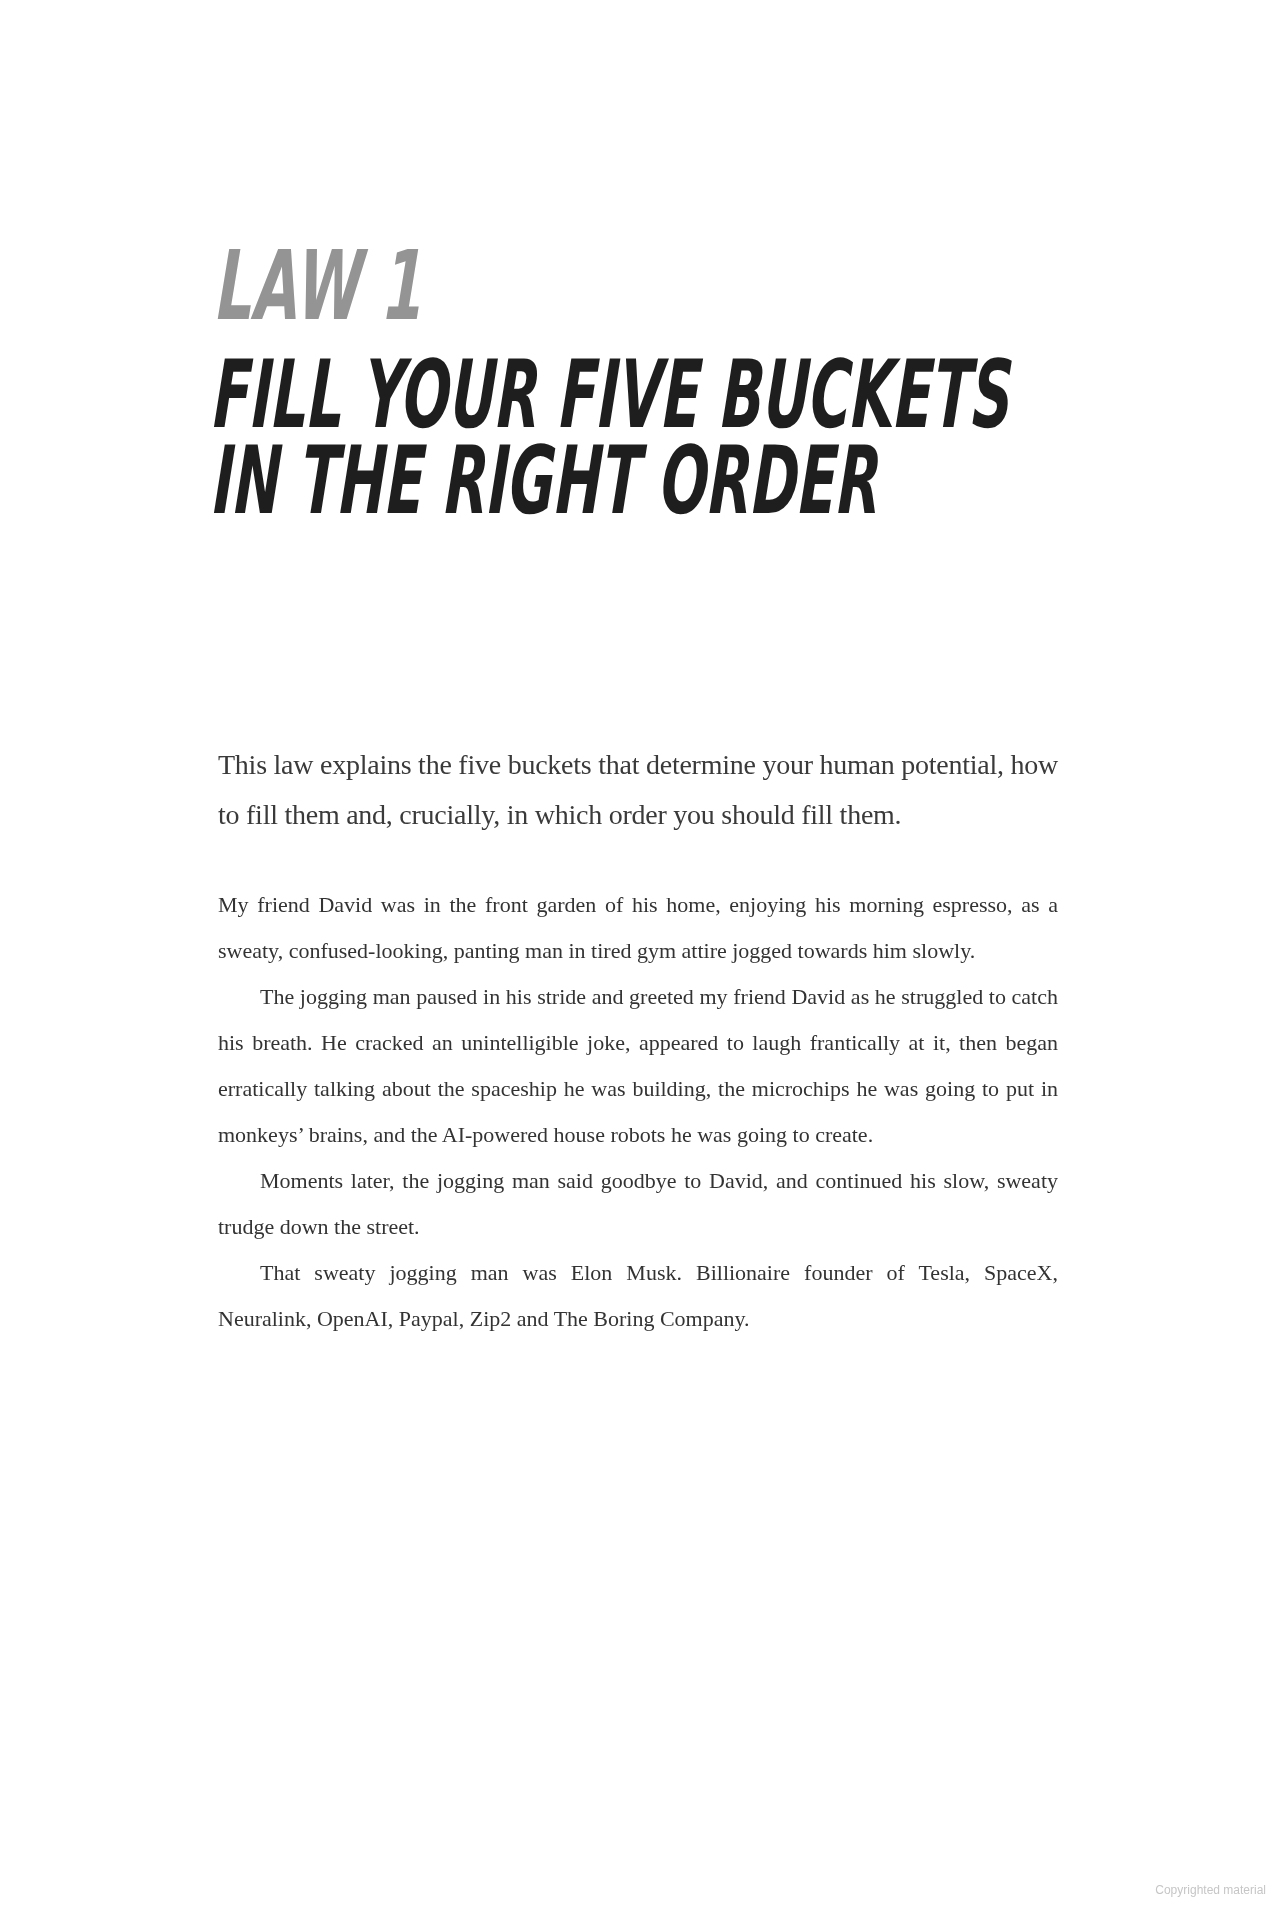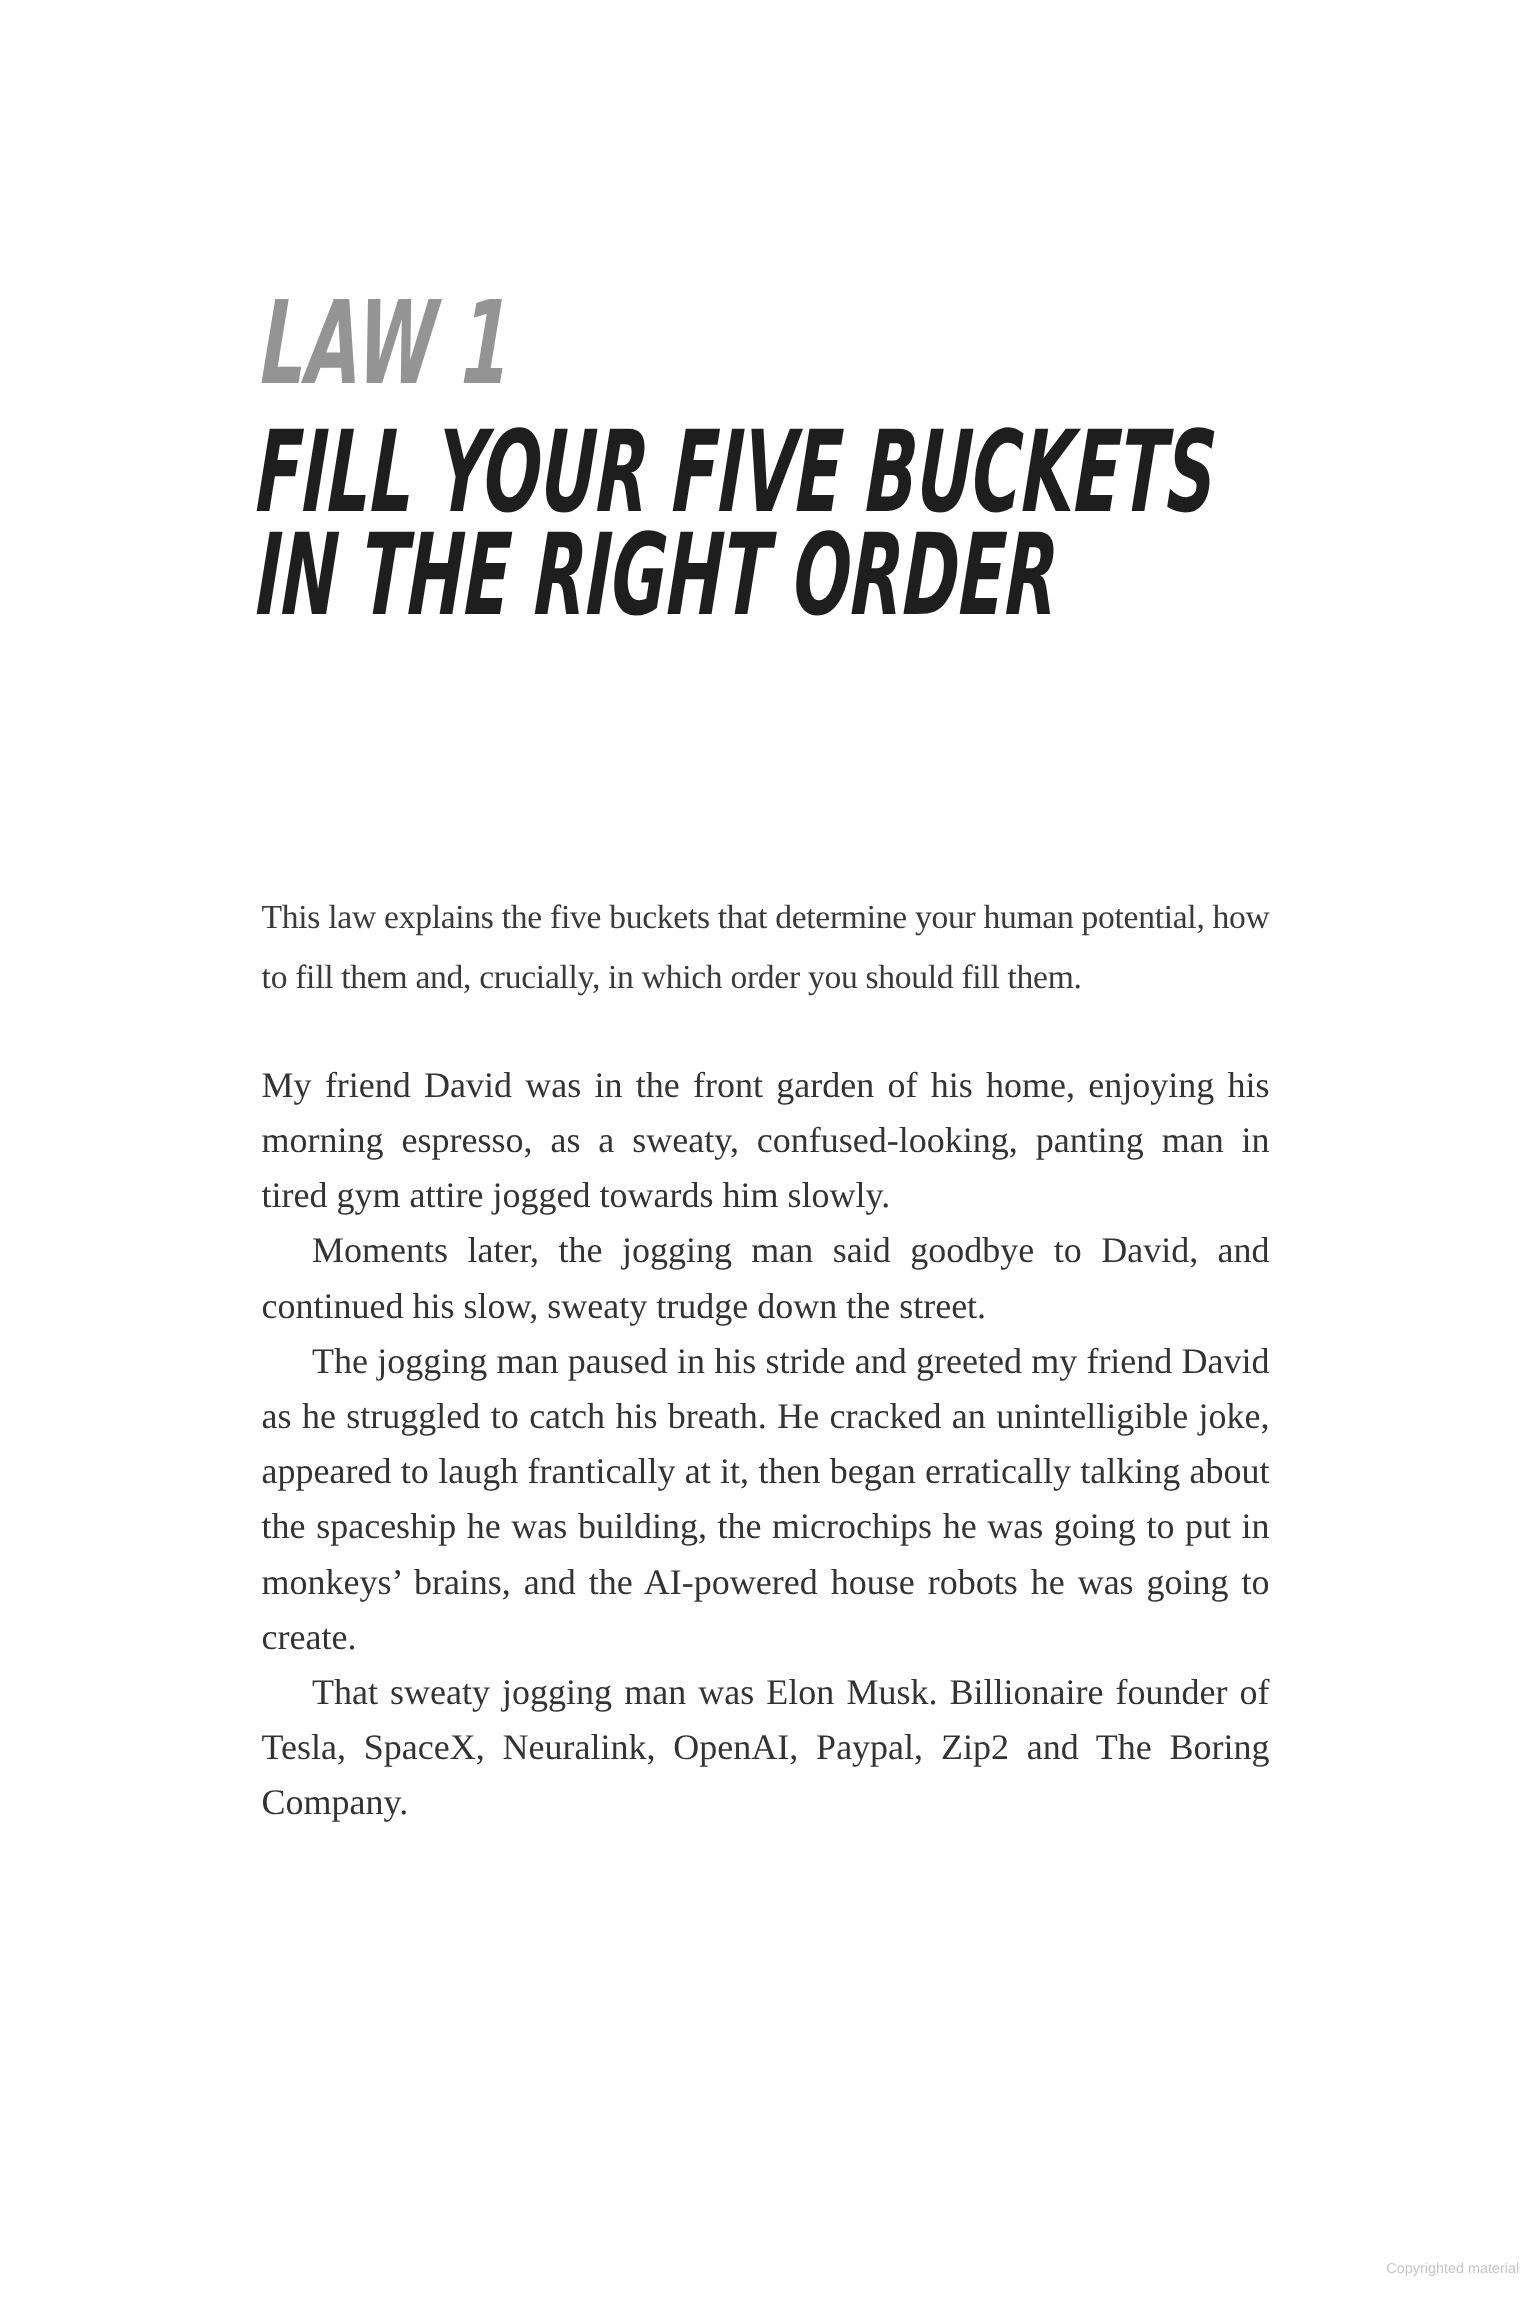--- a/index.html
+++ b/index.html
@@ -74,21 +74,21 @@
     line-height:50px;
     text-align:justify;
   }
   
   .body-text{
     position:absolute;
     top:882px;
     left:218px;
     width:840px;
     color:var(--body);
-    font-size:30px;
+    font-size:22px;
     line-height:46px;
     text-align:justify;
   }
   .para{margin:0;}
   .para.indent{text-indent:42px;}
   
   .watermark{
     position:absolute;
     top:1880px;
     right:14px;
@@ -113,20 +113,20 @@
     </span>
     <span class="line">
       <span class="squeeze">IN THE RIGHT ORDER</span>
     </span>
   </h1>
 
   <div class="intro">This law explains the five buckets that determine your human potential, how to fill them and, crucially, in which order you should fill them.</div>
 
   <div class="body-text">
       <div class="para">My friend David was in the front garden of his home, enjoying his morning espresso, as a sweaty, confused-looking, panting man in tired gym attire jogged towards him slowly.</div>
+      <div class="para indent">The jogging man paused in his stride and greeted my friend David as he struggled to catch his breath. He cracked an unintelligible joke, appeared to laugh frantically at it, then began erratically talking about the spaceship he was building, the microchips he was going to put in monkeys’ brains, and the AI-powered house robots he was going to create.</div>
       <div class="para indent">Moments later, the jogging man said goodbye to David, and continued his slow, sweaty trudge down the street.</div>
-      <div class="para indent">The jogging man paused in his stride and greeted my friend David as he struggled to catch his breath. He cracked an unintelligible joke, appeared to laugh frantically at it, then began erratically talking about the spaceship he was building, the microchips he was going to put in monkeys’ brains, and the AI-powered house robots he was going to create.</div>
       <div class="para indent">That sweaty jogging man was Elon Musk. Billionaire founder of Tesla, SpaceX, Neuralink, OpenAI, Paypal, Zip2 and The Boring Company.</div>
     </div>
 
   <div class="watermark">Copyrighted material</div>
 
 </div>
 
 </body></html>

